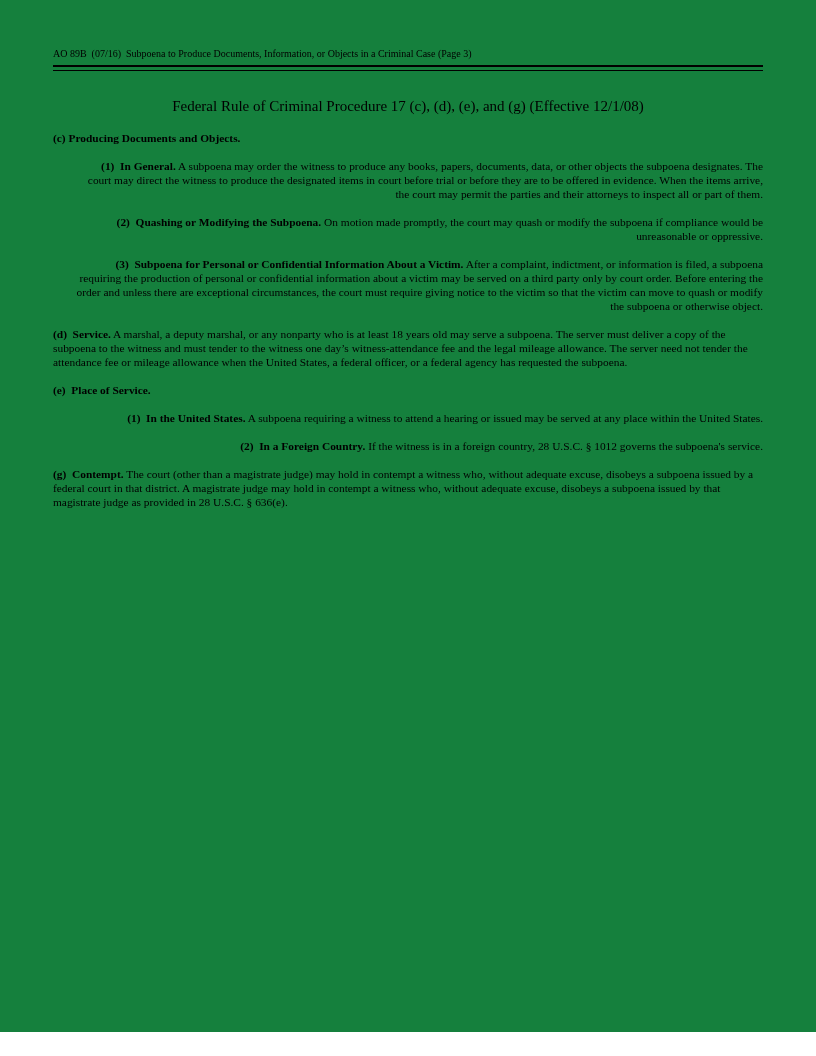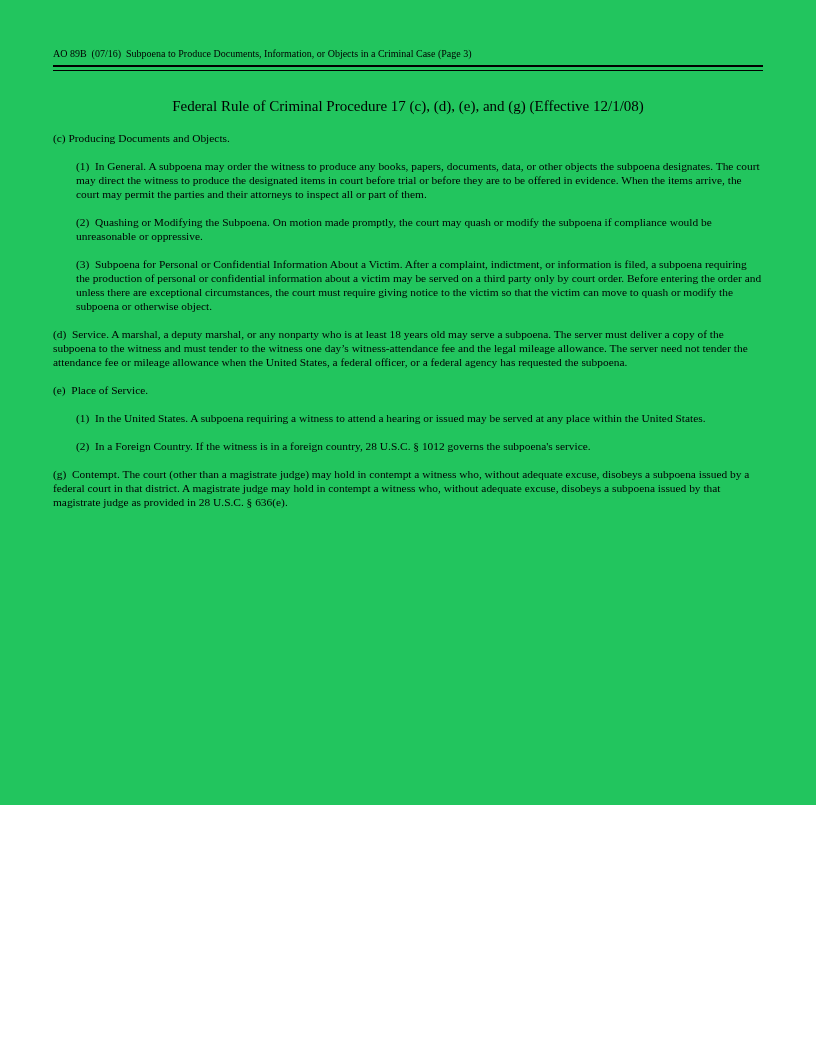--- a/index.html
+++ b/index.html
@@ -7,22 +7,22 @@
   body {
     width: 816px;
     height: 1056px;
     font-family: "Liberation Serif", "DejaVu Serif", serif;
     color: #000000;
     overflow: hidden;
   }
   .sheet {
     position: relative;
     width: 816px;
-    height: 805px;
-    background: #22c55e;
+    height: 1032px;
+    background: #15803d;
     padding: 47px 53px 12px 53px;
   }
   .form-header {
     font-size: 10px;
     line-height: 13px;
     color: #000000;
     white-space: pre-wrap;
   }
   .double-rule {
     margin-top: 5px;
@@ -38,23 +38,24 @@
     line-height: 18px;
   }
   .p {
     font-size: 11.4px;
     line-height: 14px;
     margin-bottom: 14px;
     text-align: left;
   }
   .p.indent {
     margin-left: 23px;
+    text-align: right;
   }
   .lead {
-    font-weight: normal;
+    font-weight: bold;
     white-space: pre-wrap;
   }
   .body-text {
     font-weight: normal;
   }
 </style>
 </head>
 <body>
 
 <div class="sheet">

